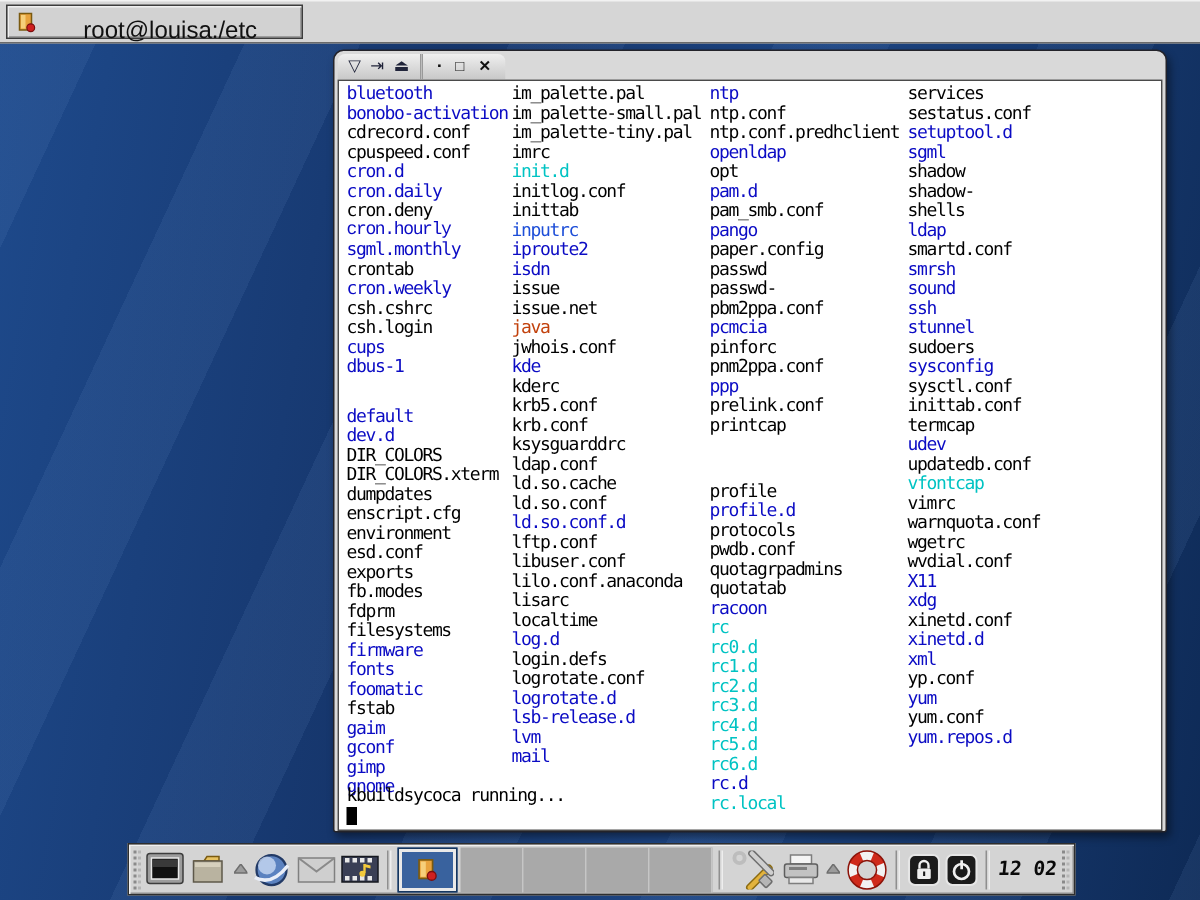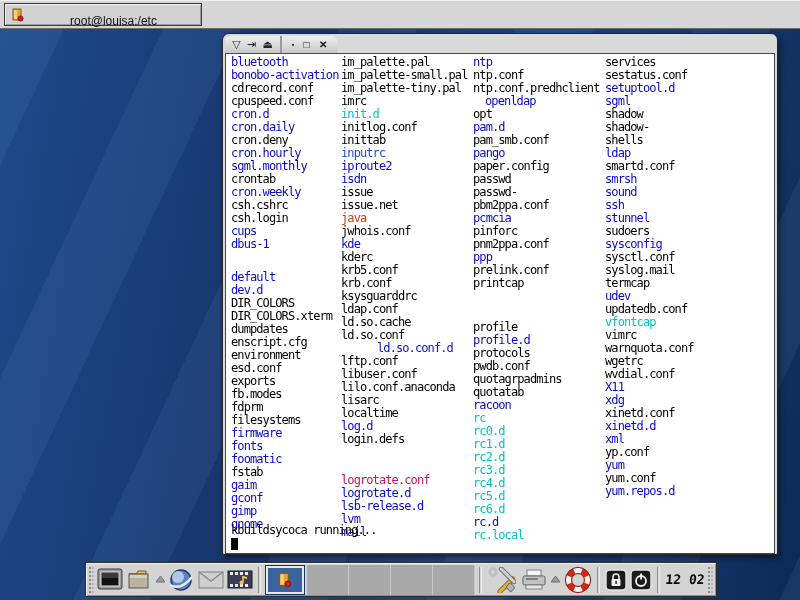--- a/index.html
+++ b/index.html
@@ -22,21 +22,21 @@
     background:#d6d6d6; border-bottom:1px solid #6a6a6a;
     box-shadow:inset 0 1px 0 #f2f2f2;
   }
   .topbar .task-btn {
     position:absolute; left:4px; top:3px; width:198px; height:23px;
     background:#d2d2d2; border:1px solid #3c3c3c;
     box-shadow:inset 1px 1px 0 #efefef, inset -1px -1px 0 #9d9d9d;
     display:flex; align-items:center; cursor:default;
   }
   .topbar .task-btn .ticon { margin-left:5px; flex:0 0 auto; }
-  .topbar .task-btn .tlabel { flex:1; text-align:center; font-size:12px; color:#101010;margin-top:12px; }
+  .topbar .task-btn .tlabel { flex:1; text-align:center; font-size:16px; color:#101010;margin-top:12px; }
 
   
   .window {
     position:absolute; left:222px; top:33px; width:556px; height:522px;
     background:#d9d9d9; border:1px solid #23232a; border-radius:7px 7px 2px 2px;
     padding:2px; box-shadow:2px 3px 6px rgba(0,0,0,.45);
   }
   .titlebar { height:17px; display:flex; }
   .tb-left {
     width:56px; background:linear-gradient(#efefef,#c8c8c8);
@@ -126,21 +126,21 @@
   </div>
   <div class="term-body">
     <div class="col" style="left:5px">
         <div class="fline" style="color: rgb(11, 11, 196);">bluetooth</div>
         <div class="fline" style="color: rgb(11, 11, 196);">bonobo-activation</div>
         <div class="fline" style="color: rgb(0, 0, 0);">cdrecord.conf</div>
         <div class="fline" style="color: rgb(0, 0, 0);">cpuspeed.conf</div>
         <div class="fline" style="color: rgb(11, 11, 196);">cron.d</div>
         <div class="fline" style="color: rgb(11, 11, 196);">cron.daily</div>
         <div class="fline" style="color: rgb(0, 0, 0);">cron.deny</div>
-        <div class="fline" style="color: rgb(11, 11, 196);">cron.hourly</div>
+        <div class="fline" style="color: rgb(11, 11, 196); font-family: Liberation Mono, monospace;">cron.hourly</div>
         <div class="fline" style="color: rgb(11, 11, 196);">sgml.monthly</div>
         <div class="fline" style="color: rgb(0, 0, 0);">crontab</div>
         <div class="fline" style="color: rgb(11, 11, 196);">cron.weekly</div>
         <div class="fline" style="color: rgb(0, 0, 0);">csh.cshrc</div>
         <div class="fline" style="color: rgb(0, 0, 0);">csh.login</div>
         <div class="fline" style="color: rgb(11, 11, 196);">cups</div>
         <div class="fline" style="color: rgb(11, 11, 196);">dbus-1</div>
         <div class="fline" style="color: rgb(11, 11, 196); margin-top: 20px;">default</div>
         <div class="fline" style="color: rgb(11, 11, 196);">dev.d</div>
         <div class="fline" style="color: rgb(0, 0, 0);">DIR_COLORS</div>
@@ -178,39 +178,39 @@
         <div class="fline" style="color: #c2410c;">java</div>
         <div class="fline" style="color: rgb(0, 0, 0);">jwhois.conf</div>
         <div class="fline" style="color: rgb(11, 11, 196);">kde</div>
         <div class="fline" style="color: rgb(0, 0, 0);">kderc</div>
         <div class="fline" style="color: rgb(0, 0, 0);">krb5.conf</div>
         <div class="fline" style="color: rgb(0, 0, 0);">krb.conf</div>
         <div class="fline" style="color: rgb(0, 0, 0);">ksysguarddrc</div>
         <div class="fline" style="color: rgb(0, 0, 0);">ldap.conf</div>
         <div class="fline" style="color: rgb(0, 0, 0);">ld.so.cache</div>
         <div class="fline" style="color: rgb(0, 0, 0);">ld.so.conf</div>
-        <div class="fline" style="color: rgb(11, 11, 196); margin-left: 36px;">ld.so.conf.d</div>
+        <div class="fline" style="color: rgb(11, 11, 196);">ld.so.conf.d</div>
         <div class="fline" style="color: rgb(0, 0, 0);">lftp.conf</div>
         <div class="fline" style="color: rgb(0, 0, 0);">libuser.conf</div>
         <div class="fline" style="color: rgb(0, 0, 0);">lilo.conf.anaconda</div>
         <div class="fline" style="color: rgb(0, 0, 0);">lisarc</div>
         <div class="fline" style="color: rgb(0, 0, 0);">localtime</div>
         <div class="fline" style="color: rgb(11, 11, 196);">log.d</div>
         <div class="fline" style="color: rgb(0, 0, 0);">login.defs</div>
-        <div class="fline" style="color: #be185d; margin-top: 28px;">logrotate.conf</div>
+        <div class="fline" style="color: #000000;">logrotate.conf</div>
         <div class="fline" style="color: rgb(11, 11, 196);">logrotate.d</div>
         <div class="fline" style="color: rgb(11, 11, 196);">lsb-release.d</div>
         <div class="fline" style="color: rgb(11, 11, 196);">lvm</div>
         <div class="fline" style="color: rgb(11, 11, 196);">mail</div>
       </div>
     <div class="col" style="left:247px">
         <div class="fline" style="color: rgb(11, 11, 196);">ntp</div>
         <div class="fline" style="color: rgb(0, 0, 0);">ntp.conf</div>
         <div class="fline" style="color: rgb(0, 0, 0);">ntp.conf.predhclient</div>
-        <div class="fline" style="color: rgb(11, 11, 196); margin-left: 12px;">openldap</div>
+        <div class="fline" style="color: rgb(11, 11, 196);">openldap</div>
         <div class="fline" style="color: rgb(0, 0, 0);">opt</div>
         <div class="fline" style="color: rgb(11, 11, 196);">pam.d</div>
         <div class="fline" style="color: rgb(0, 0, 0);">pam_smb.conf</div>
         <div class="fline" style="color: rgb(11, 11, 196);">pango</div>
         <div class="fline" style="color: rgb(0, 0, 0);">paper.config</div>
         <div class="fline" style="color: rgb(0, 0, 0);">passwd</div>
         <div class="fline" style="color: rgb(0, 0, 0);">passwd-</div>
         <div class="fline" style="color: rgb(0, 0, 0);">pbm2ppa.conf</div>
         <div class="fline" style="color: rgb(11, 11, 196);">pcmcia</div>
         <div class="fline" style="color: rgb(0, 0, 0);">pinforc</div>
@@ -246,21 +246,21 @@
         <div class="fline" style="color: rgb(0, 0, 0);">shells</div>
         <div class="fline" style="color: rgb(11, 11, 196);">ldap</div>
         <div class="fline" style="color: rgb(0, 0, 0);">smartd.conf</div>
         <div class="fline" style="color: rgb(11, 11, 196);">smrsh</div>
         <div class="fline" style="color: rgb(11, 11, 196);">sound</div>
         <div class="fline" style="color: rgb(11, 11, 196);">ssh</div>
         <div class="fline" style="color: rgb(11, 11, 196);">stunnel</div>
         <div class="fline" style="color: rgb(0, 0, 0);">sudoers</div>
         <div class="fline" style="color: rgb(11, 11, 196);">sysconfig</div>
         <div class="fline" style="color: rgb(0, 0, 0);">sysctl.conf</div>
-        <div class="fline" style="color: rgb(0, 0, 0);">syslog.mail</div>
+        <div class="fline" style="color: rgb(0, 0, 0);">inittab.conf</div>
         <div class="fline" style="color: rgb(0, 0, 0);">termcap</div>
         <div class="fline" style="color: rgb(11, 11, 196);">udev</div>
         <div class="fline" style="color: rgb(0, 0, 0);">updatedb.conf</div>
         <div class="fline" style="color: rgb(0, 195, 195);">vfontcap</div>
         <div class="fline" style="color: rgb(0, 0, 0);">vimrc</div>
         <div class="fline" style="color: rgb(0, 0, 0);">warnquota.conf</div>
         <div class="fline" style="color: rgb(0, 0, 0);">wgetrc</div>
         <div class="fline" style="color: rgb(0, 0, 0);">wvdial.conf</div>
         <div class="fline" style="color: rgb(11, 11, 196);">X11</div>
         <div class="fline" style="color: rgb(11, 11, 196);">xdg</div>

